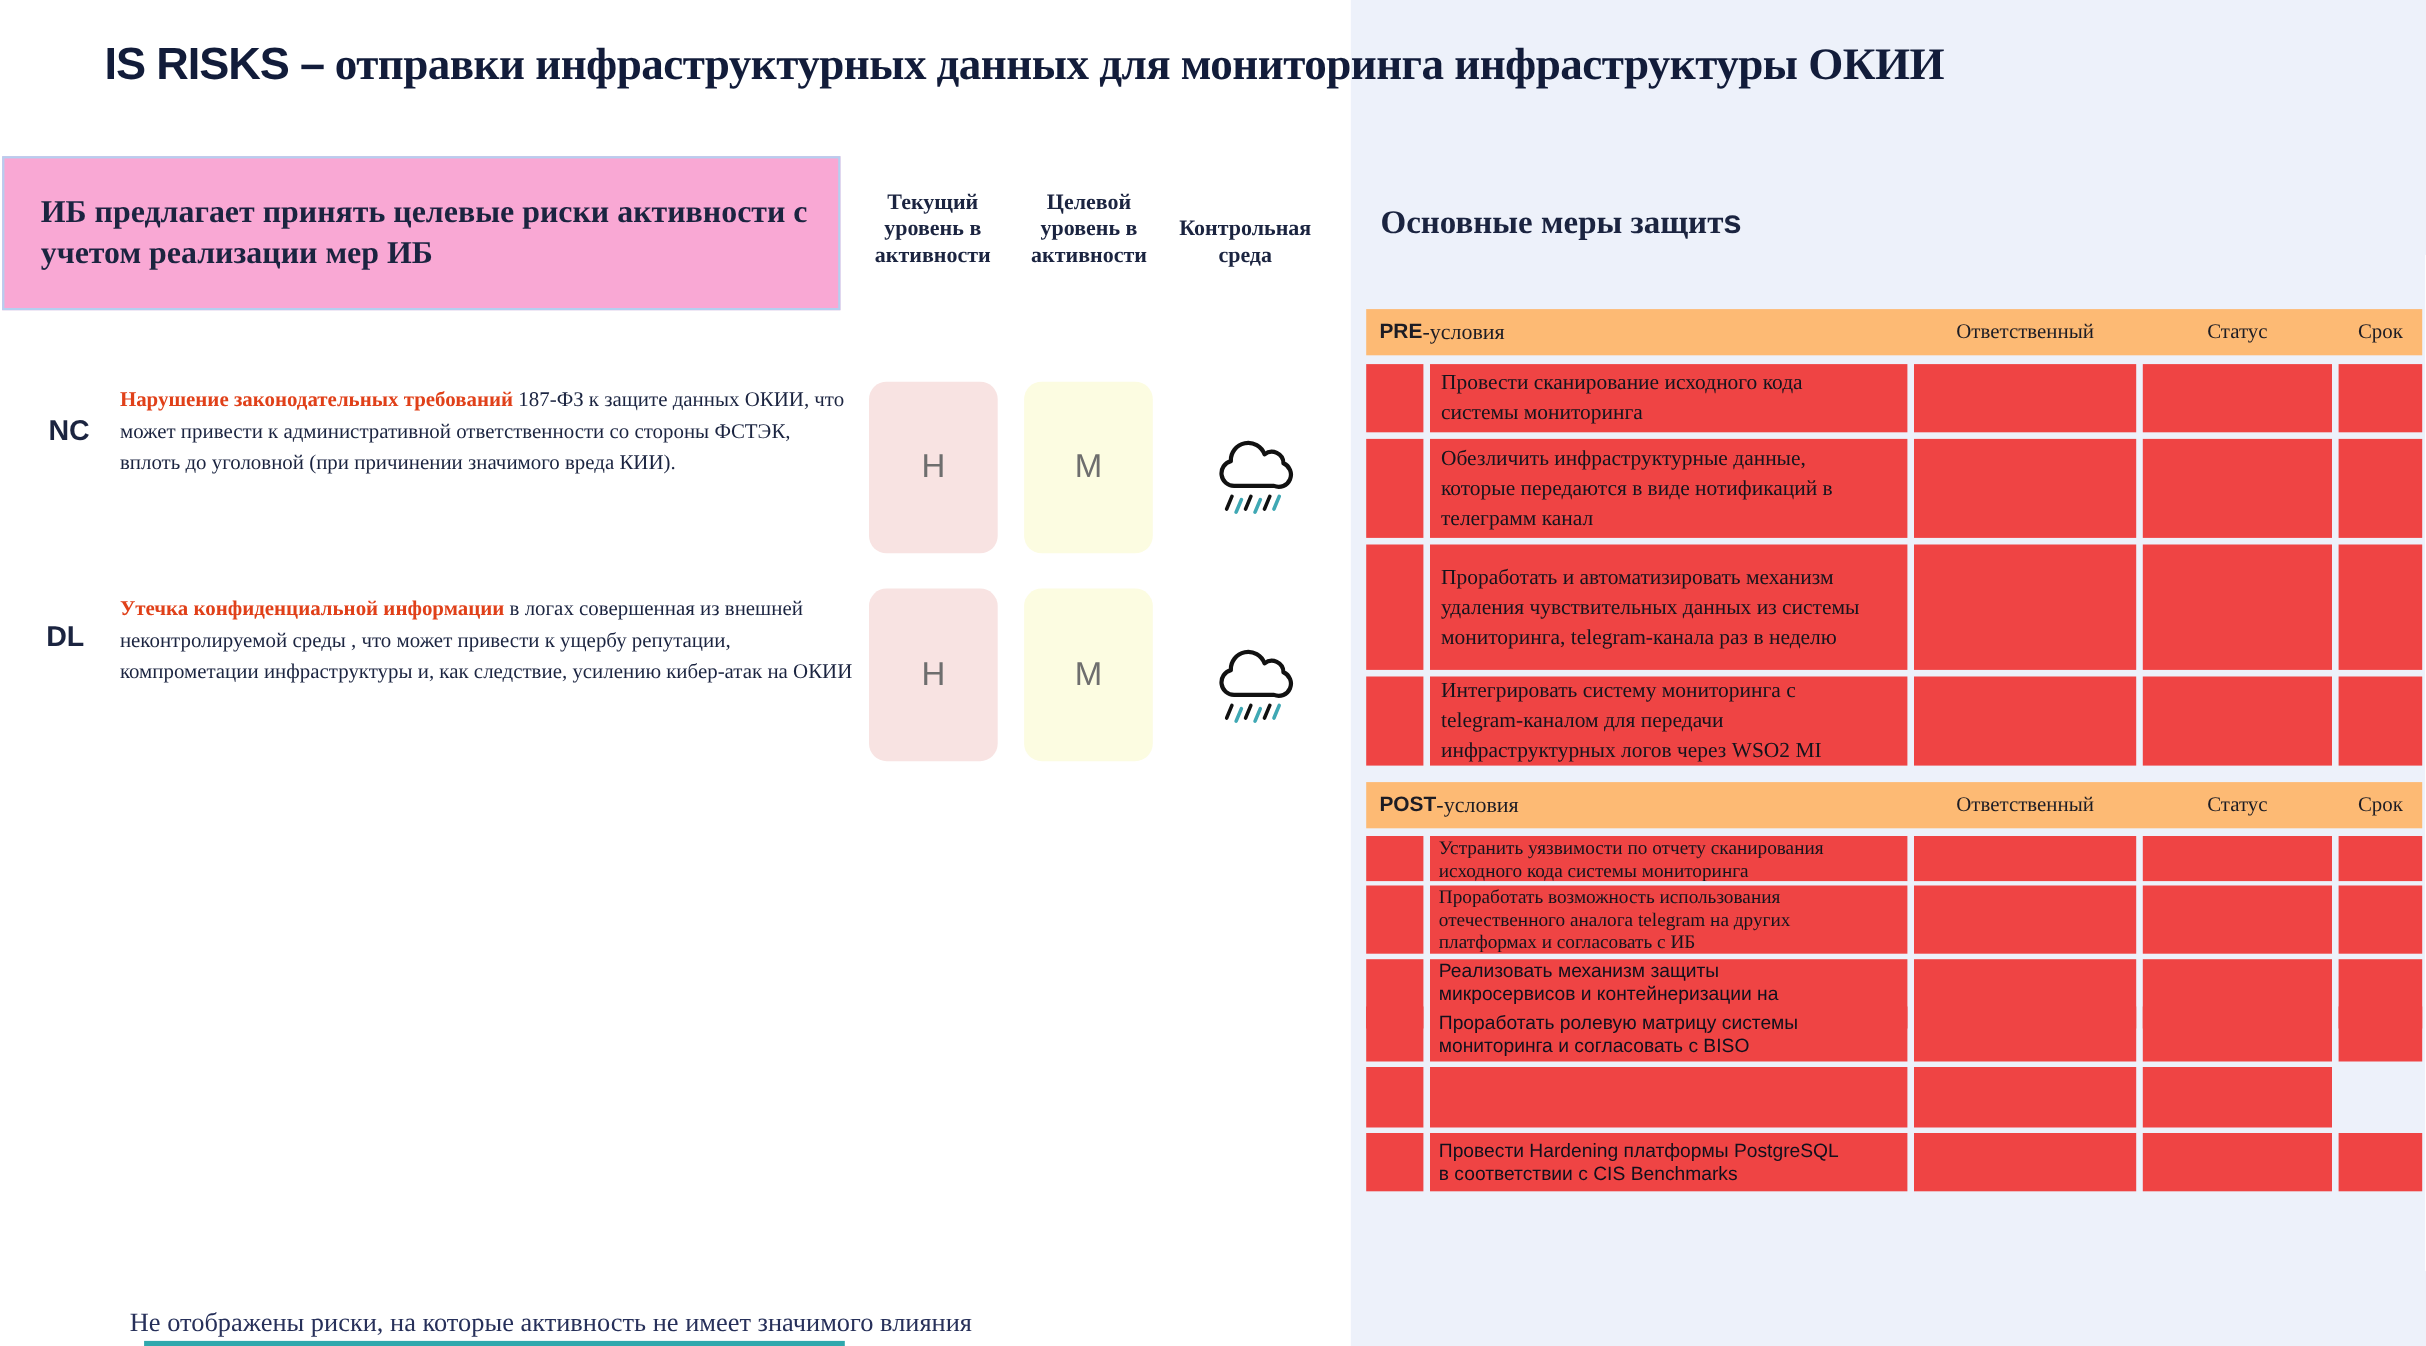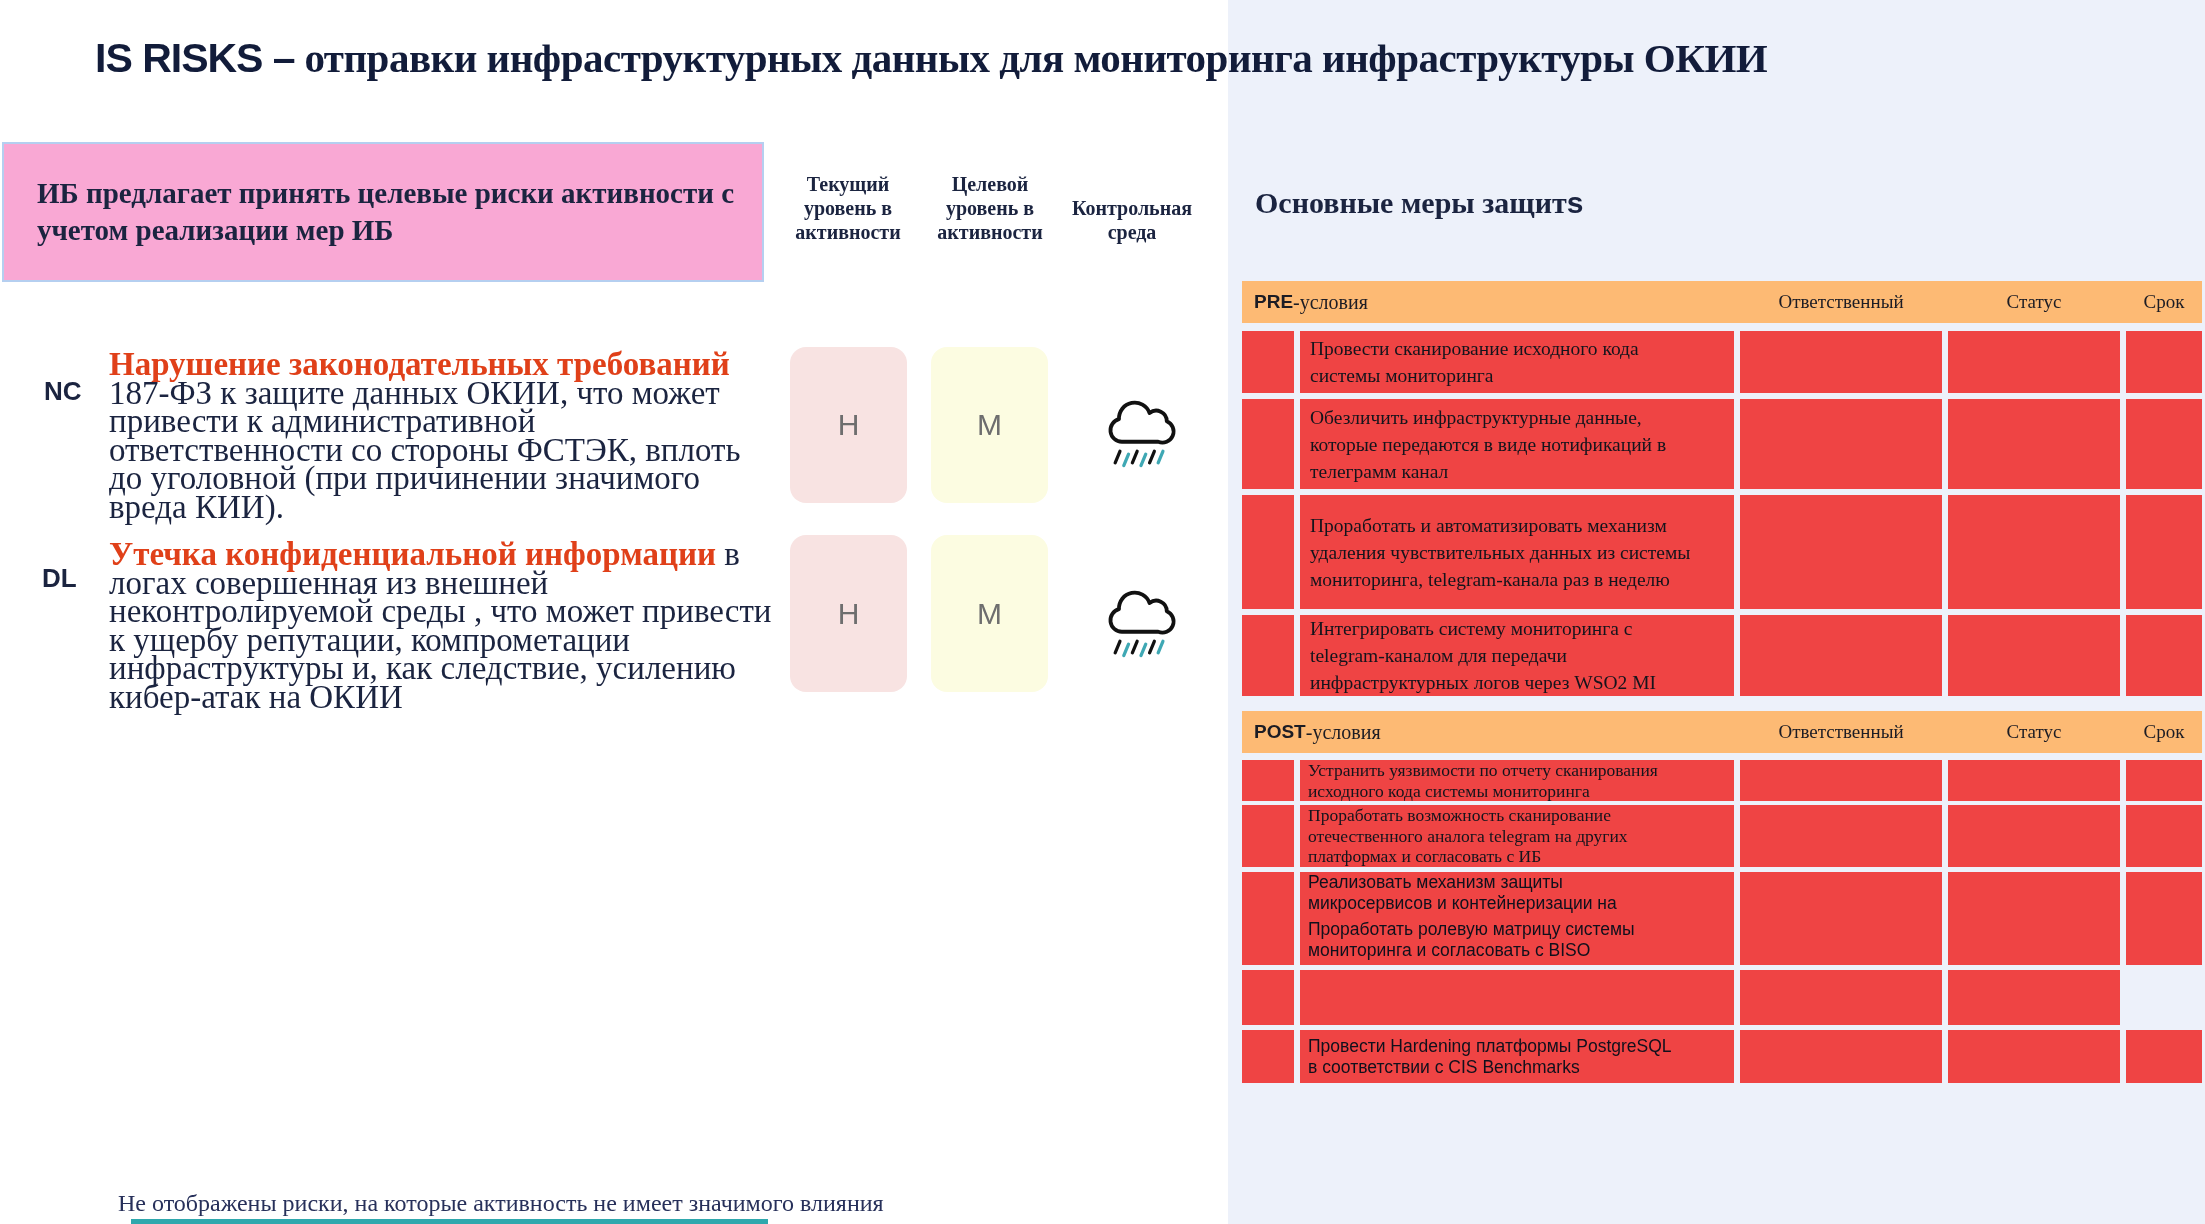--- a/index.html
+++ b/index.html
@@ -48,21 +48,21 @@
   }
 
   
   .risk-code{
     position:absolute;
     font-family:"Liberation Sans","DejaVu Sans",sans-serif;
     font-size:26px;font-weight:700;color:#1b2440;
   }
   .risk-text{
     position:absolute;margin:0;width:668px;
-    font-size:33px;line-height:28.5px;font-weight:400;color:#1b2440;
+    font-size:19px;line-height:28.5px;font-weight:400;color:#1b2440;
   }
   .risk-text .red{color:#e04019;font-weight:700;}
 
   .badge{
     position:absolute;width:117px;border-radius:16px;
     display:flex;align-items:center;justify-content:center;
     font-family:"Liberation Sans","DejaVu Sans",sans-serif;
     font-size:30px;color:#6e6e6e;
   }
   .badge.pink{background:#f8e3e2;}
@@ -239,21 +239,21 @@
       <div class="cell text-cell">
           <span>Устранить уязвимости по отчету сканирования исходного кода системы мониторинга</span>
         </div>
       <div class="cell"></div>
       <div class="cell"></div>
       <div class="cell"></div>
     </div>
     <div class="mrow post" style="top:805px;height:62px;">
       <div class="cell"></div>
       <div class="cell text-cell">
-          <span>Проработать возможность сканирование отечественного аналога telegram на других платформах и согласовать с ИБ</span>
+          <span>Проработать возможность использования отечественного аналога telegram на других платформах и согласовать с ИБ</span>
         </div>
       <div class="cell"></div>
       <div class="cell"></div>
       <div class="cell"></div>
     </div>
     <div class="mrow post sans" style="top:872px;height:38px;">
       <div class="cell"></div>
       <div class="cell text-cell">
           <span>Реализовать механизм защиты микросервисов и контейнеризации на OpenShift</span>
         </div>

